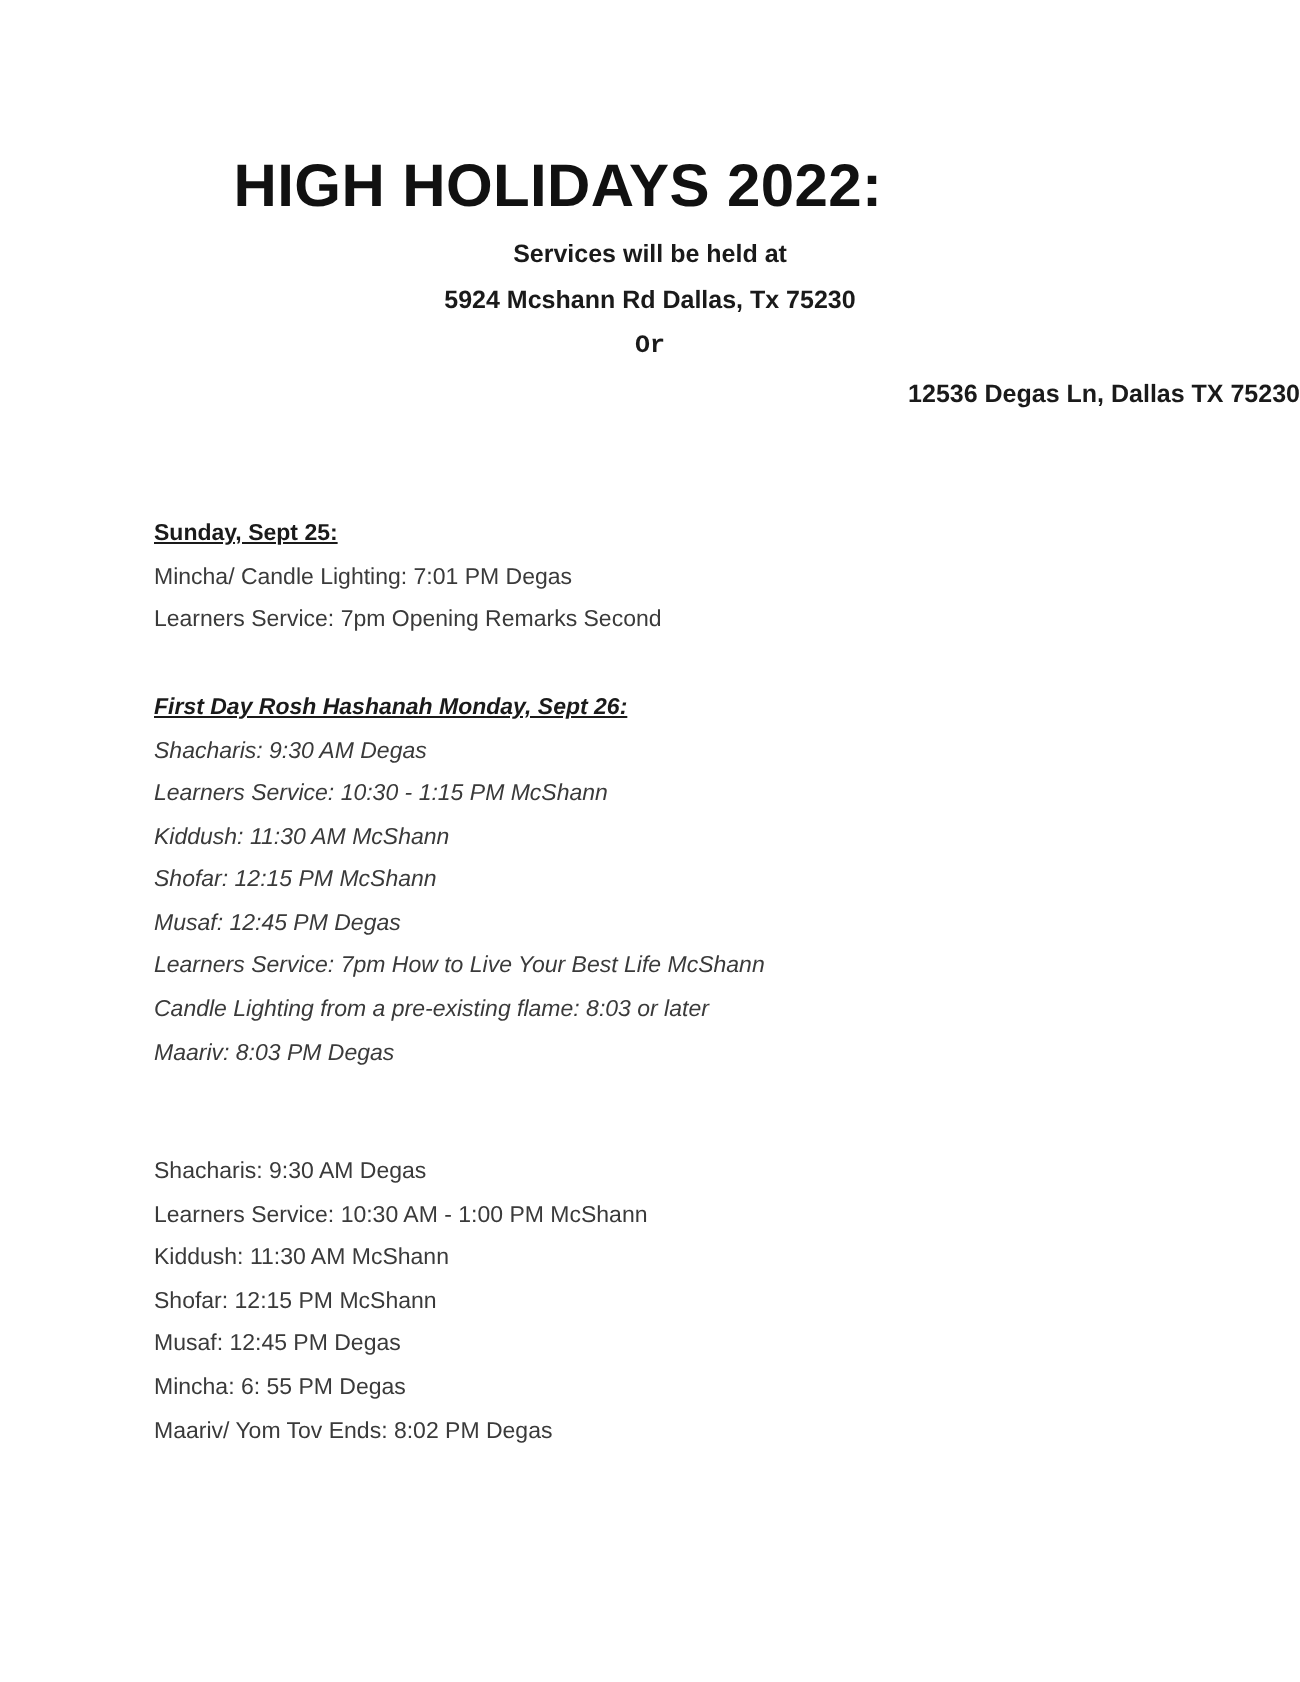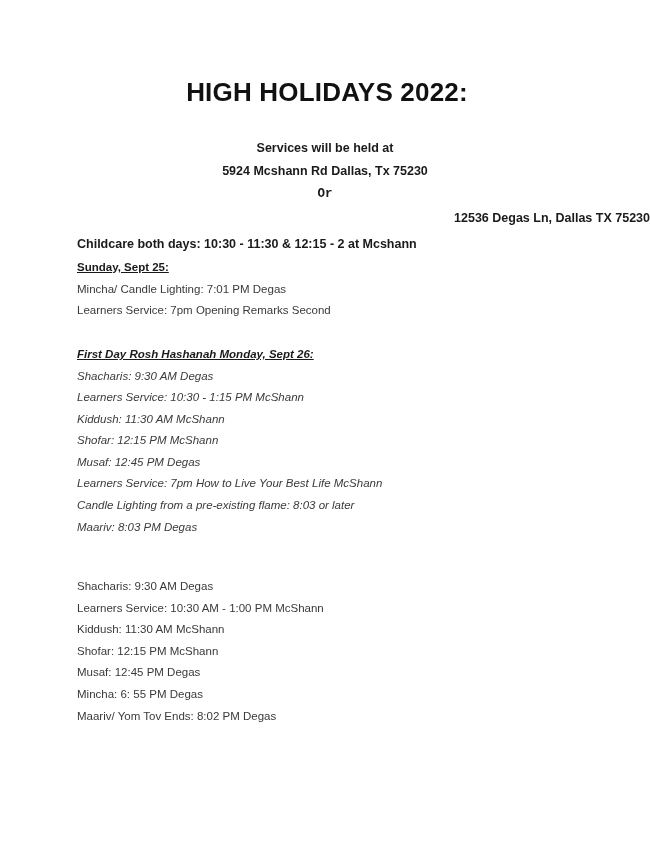--- a/index.html
+++ b/index.html
@@ -1,41 +1,40 @@
 <!DOCTYPE html>
 <html><head>
 <meta charset="utf-8">
 <style>
   html, body { margin: 0; padding: 0; background: #ffffff; }
   body { width: 650px; height: 841px; position: relative; overflow: hidden;
          font-family: "Liberation Sans", "DejaVu Sans", sans-serif; color: #222; }
   .page { position: absolute; left: 0; top: 0; width: 650px; height: 841px; background: #fff; }
   .title { position: absolute; left: 0; width: 558px; top: 77px; text-align: center;
-           font-size: 26px; font-weight: bold; color: #111; letter-spacing: 0.2px; padding-left: 48px; }
+           font-size: 30px; font-weight: bold; color: #111; letter-spacing: 0.2px; }
   .center-line { position: absolute; left: 0; width: 650px; text-align: center;
-                 font-size: 12.5px; font-weight: bold; color: #1a1a1a; margin-top: 21px; }
+                 font-size: 12.5px; font-weight: bold; color: #1a1a1a; }
   .childcare { position: absolute; left: 77px; top: 237px; font-size: 12.5px; font-weight: bold; color: #1a1a1a; }
   .section { position: absolute; left: 77px; }
   .section-heading { font-size: 11.5px; font-weight: bold; text-decoration: underline; color: #1a1a1a;
                      height: 21.5px; line-height: 21.5px; }
   .entry { font-size: 11.5px; color: #3a3a3a; height: 21.6px; line-height: 21.6px; white-space: nowrap; }
 </style>
 </head>
 <body>
 
 <div class="page">
 
   <div class="title">HIGH HOLIDAYS 2022:</div>
 
   <div class="center-line" style="top:120px;">Services will be held at</div>
   <div class="center-line" style="top:143px;">5924 Mcshann Rd Dallas, Tx 75230</div>
   <div class="center-line" style="top:166px;font-family:Liberation Mono, monospace;">Or</div>
   <div class="center-line" style="top:190px;text-align:right;">12536 Degas Ln, Dallas TX 75230</div>
 
-  <div class="childcare">Childcare both days: 10:30 - 11:30 &amp; 12:15 - 2 at Mcshann</div>
 
   <div class="section" style="top:257px;">
     <div class="section-heading">Sunday, Sept 25:</div>
     <div class="entry">Mincha/ Candle Lighting: 7:01 PM Degas</div>
     <div class="entry">Learners Service: 7pm  Opening Remarks Second</div>
   </div>
 
   <div class="section" style="top:344px;font-style:italic;">
     <div class="section-heading">First Day Rosh Hashanah Monday, Sept 26:</div>
     <div class="entry">Shacharis: 9:30 AM Degas</div>

